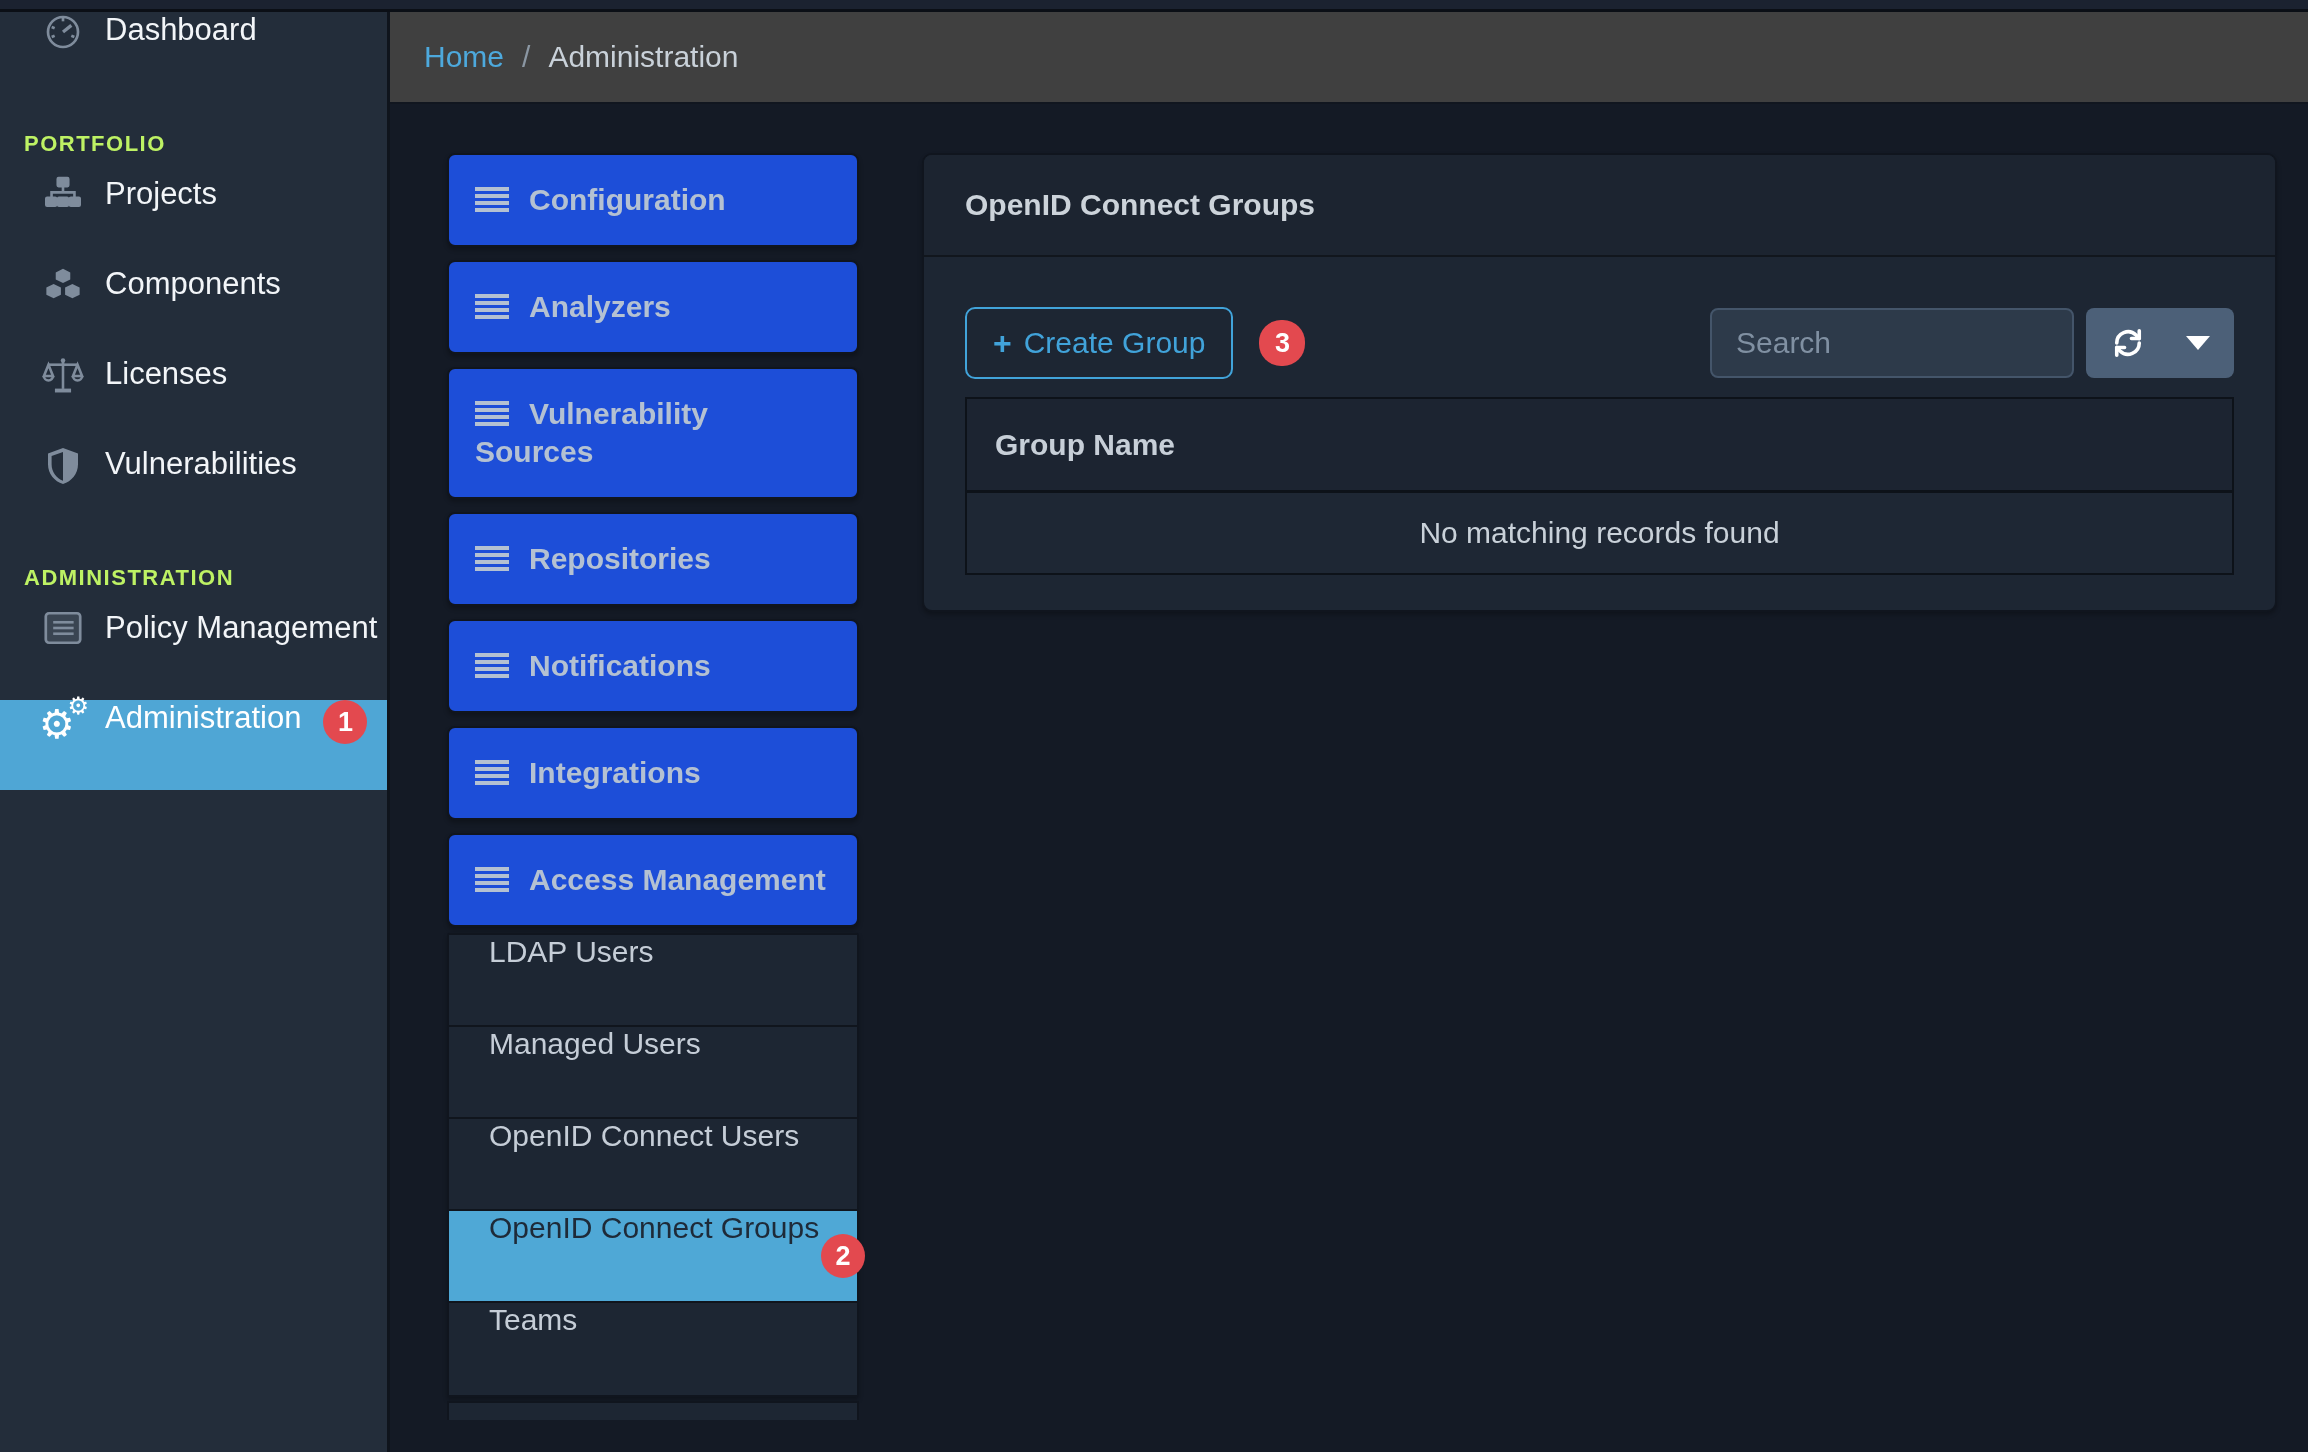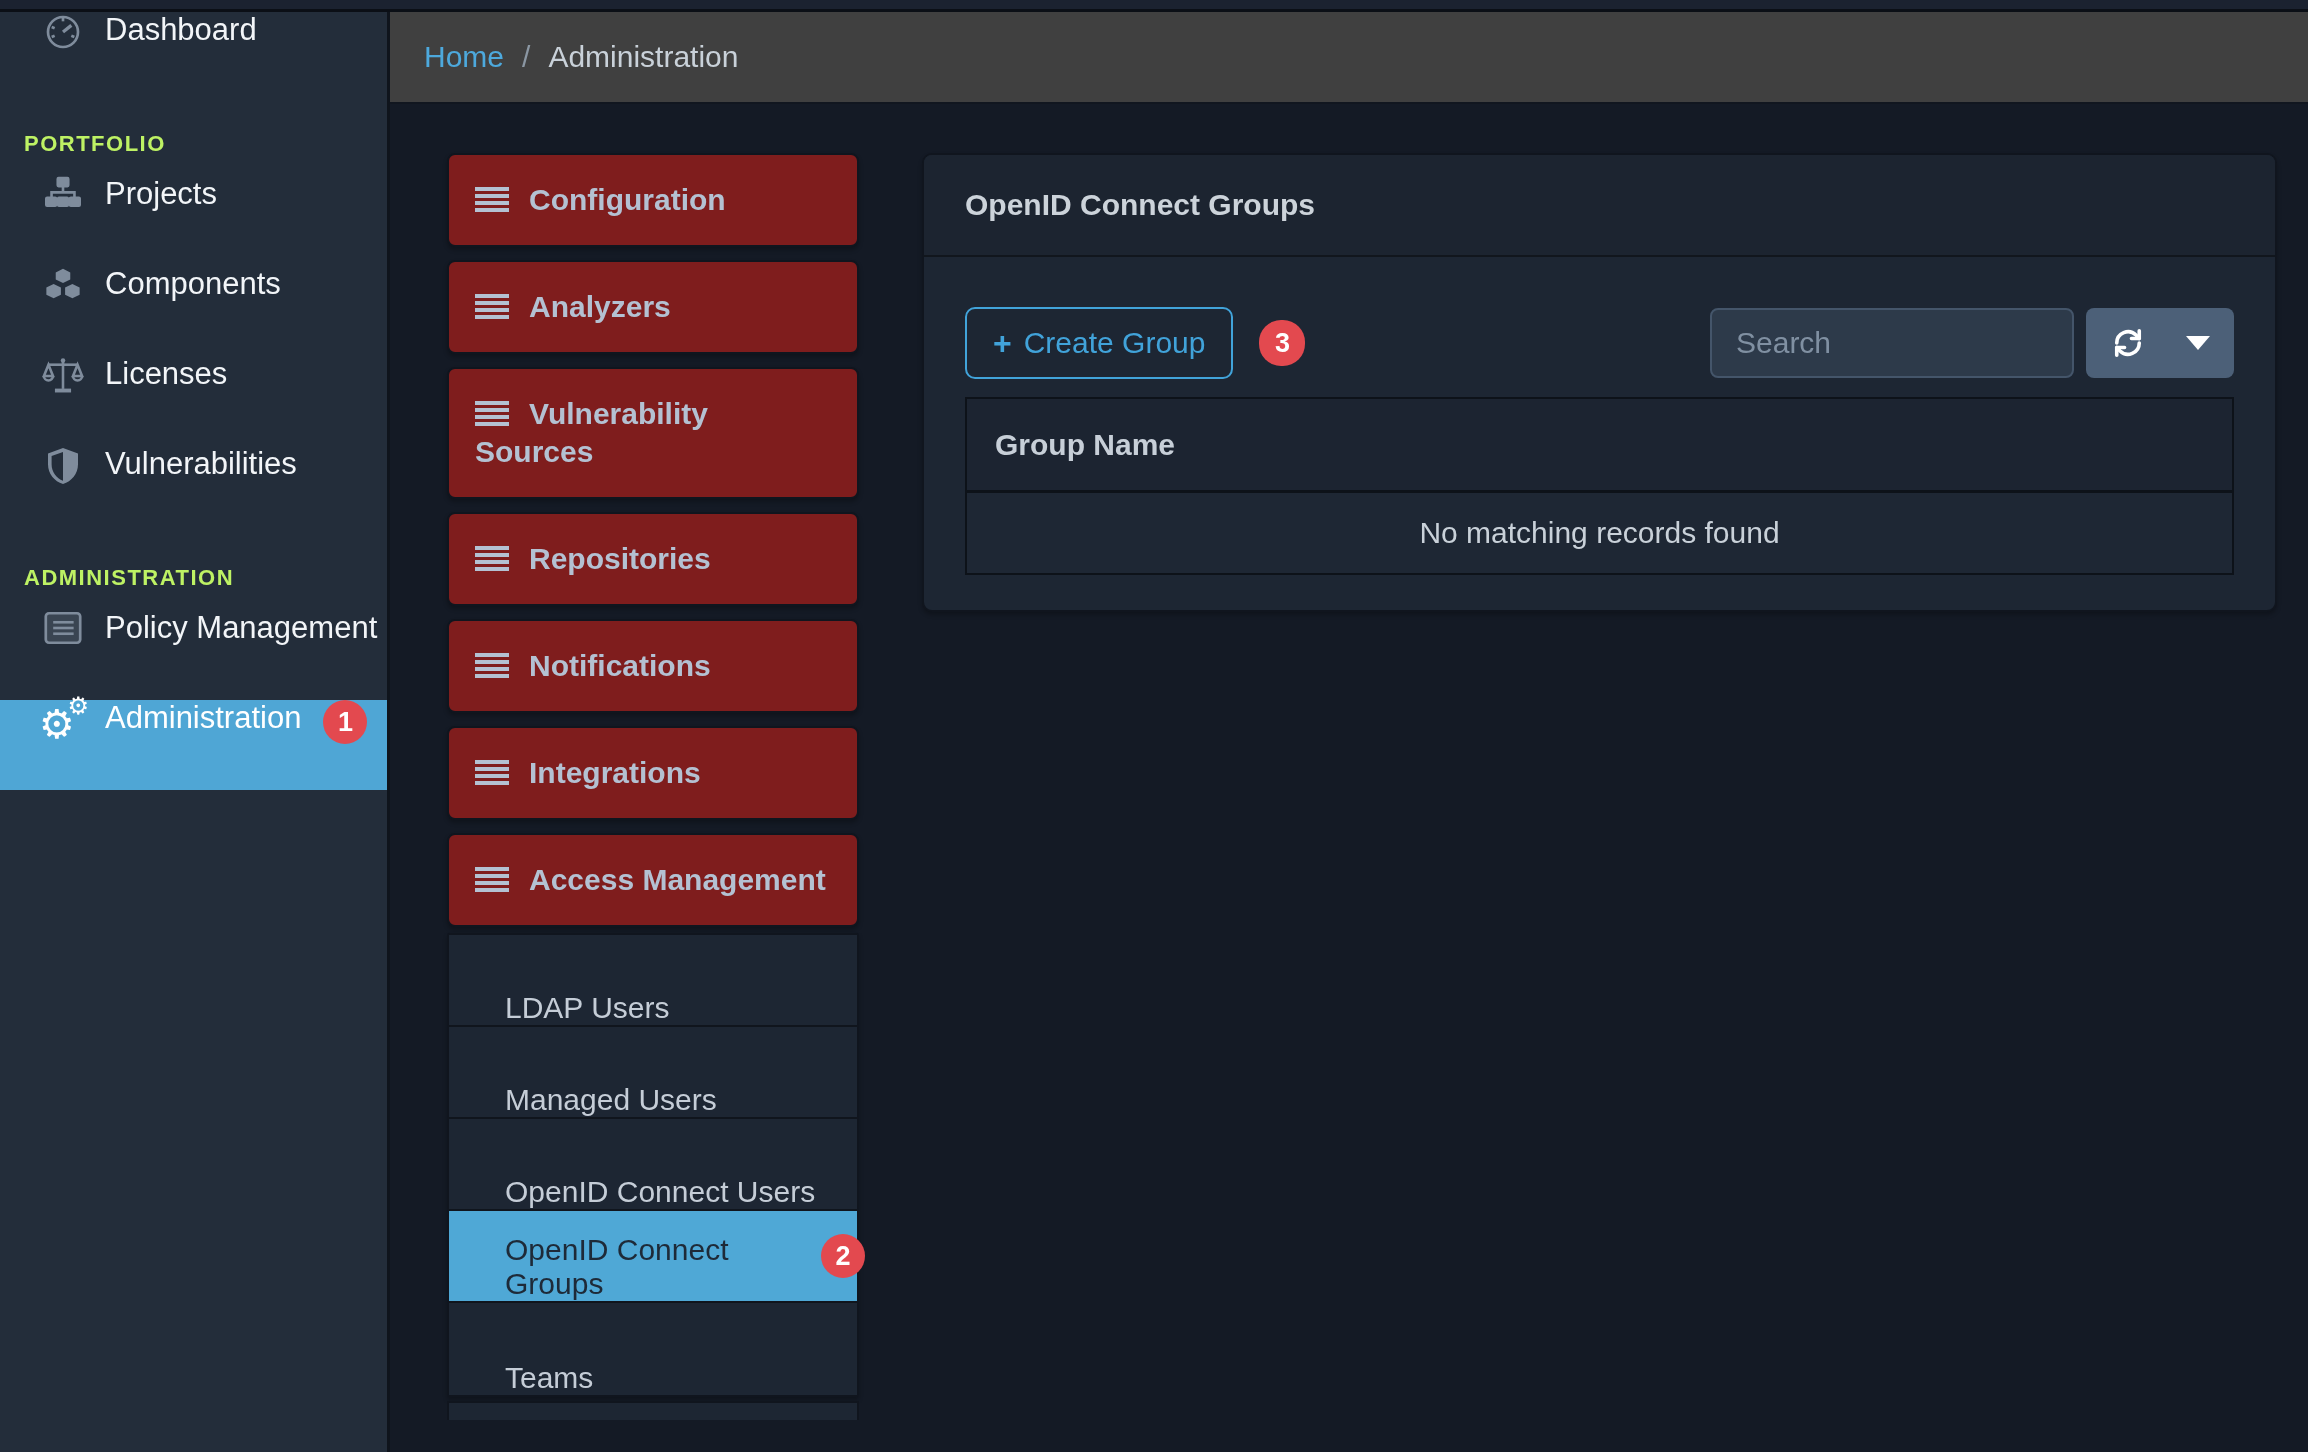--- a/index.html
+++ b/index.html
@@ -54,32 +54,32 @@
   }
   .breadcrumb-bar a { color:#4da9dd; text-decoration:none; cursor:pointer; }
   .breadcrumb-bar .sep { color:#8b97a3; margin:0 18px; }
   .breadcrumb-bar .cur { color:#c9d1d9; }
 
   .content { flex:1 1 auto; display:flex; align-items:flex-start; padding:49px 31px 0 57px; min-height:0; }
 
   
   .admin-menu { width:412px; flex:0 0 auto; }
   .menu-card {
-    background:#7f1d1d; border:2px solid #10151e; border-radius:8px;
+    background:#1d4ed8; border:2px solid #10151e; border-radius:8px;
     padding:26px 26px; margin-bottom:13px; cursor:pointer;
     color:#b4c1d2; font-weight:bold; font-size:30px; line-height:38px;
     box-shadow:0 3px 4px rgba(0,0,0,0.25);
   }
   .menu-card .licon {
     display:inline-block; vertical-align:-2px; width:34px; height:25px; margin-right:20px;
     background:repeating-linear-gradient(to bottom, currentColor 0 4px, transparent 4px 7px);
   }
   .sub-list { border:2px solid #10151e; border-radius:2px; margin-top:-7px; box-shadow:0 3px 4px rgba(0,0,0,0.25); }
   .sub-item {
-    height:92px; display:flex; align-items:flex-end; padding:0 24px 0 56px;
+    height:92px; display:flex; align-items:flex-start; padding:0 24px 0 40px;
     background:#1d2633; color:#c5cdd7; font-size:30px; cursor:pointer;
     border-bottom:2px solid #10151d; position:relative;
   }
   .sub-item:last-child { border-bottom:none; }
   .sub-item.active { background:#4fa8d6; color:#1e2a38; }
   .sub-item .num-badge { position:absolute; right:-8px; top:50%; transform:translateY(-50%); }
   .sub-item.cutoff { height:19px; margin-top:4px; border:2px solid #10151e; border-bottom:none; }
 
   
   .panel {

